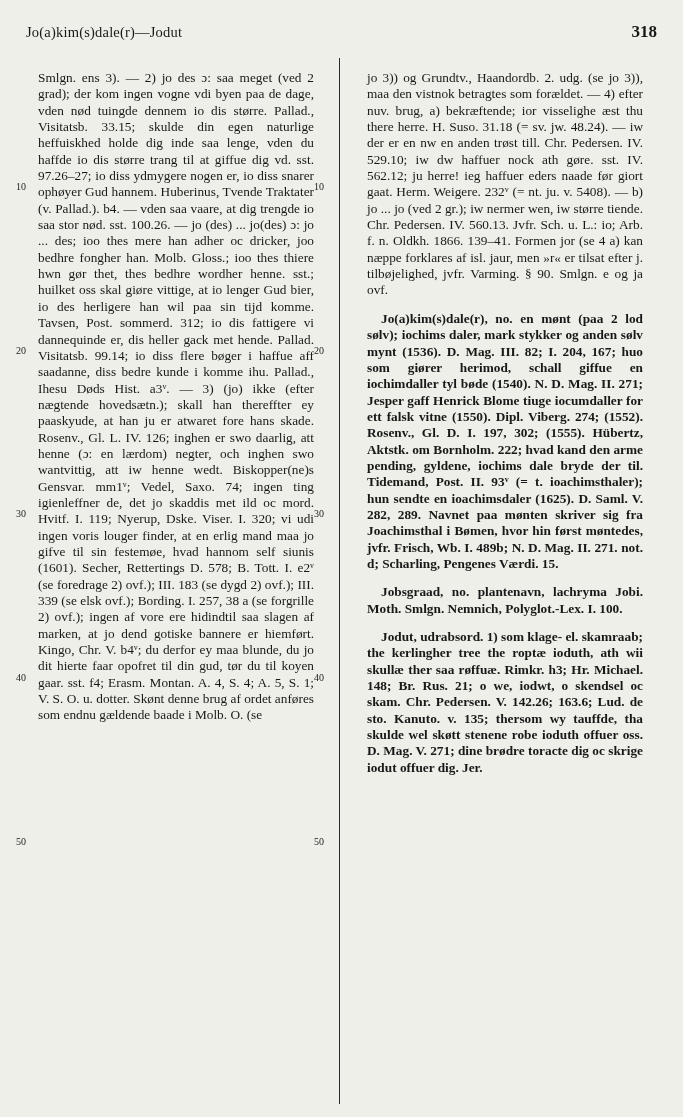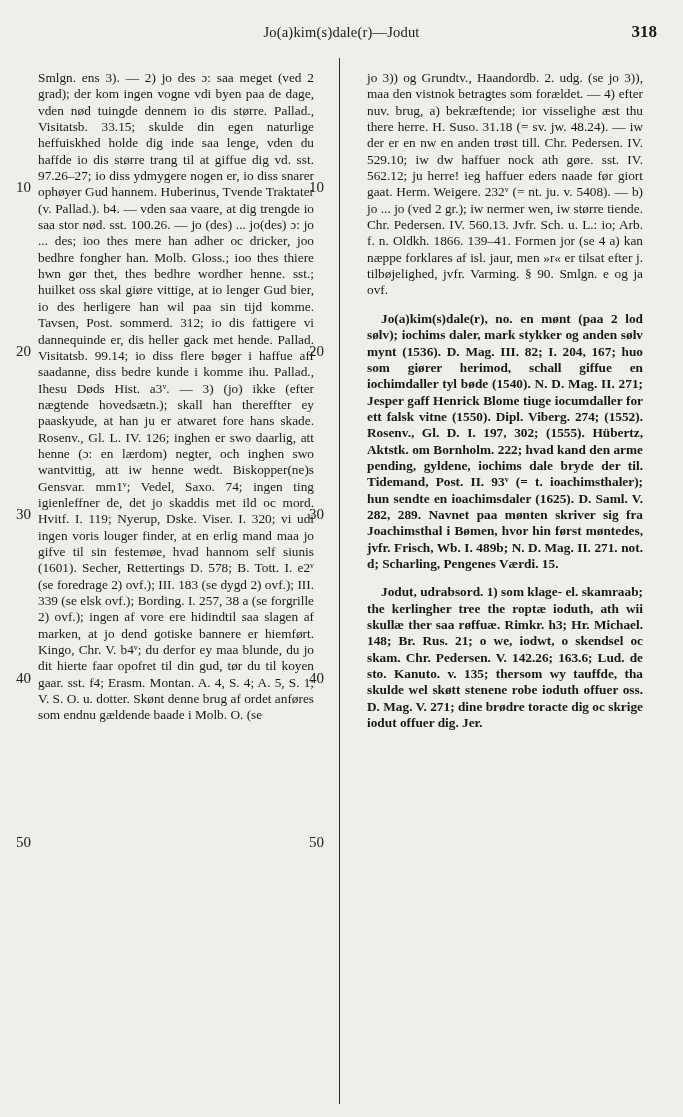--- a/index.html
+++ b/index.html
@@ -18,21 +18,20 @@
   }
   .header {
     position:relative;
     height:30px;
     margin-bottom:6px;
   }
   .running-title {
     position:absolute;
     left:0; right:0;
     top:2px;
-    text-align:center;
     font-size:14.5px;
     letter-spacing:0.2px;
   }
   .page-number {
     position:absolute;
     right:0; top:0;
     font-size:17px;
     font-weight:bold;
   }
   .columns {
@@ -60,21 +59,21 @@
   p.indent { text-indent:14px;font-weight:bold; }
   .line-nums {
     position:absolute;
     left:0; top:0;
     width:300px;
     height:100%;
     pointer-events:none;
   }
   .lnum {
     position:absolute;
-    font-size:15px;
+    font-size:10px;
     color:#222;
   }
   .ln-left { right:2px; }
   .ln-right { left:-10px; }
 </style>
 </head>
 <body>
 
 <div class="page">
 
@@ -94,20 +93,21 @@
         <span class="lnum ln-left" style="top:612px">40</span>
         <span class="lnum ln-left" style="top:776px">50</span>
       </div>
     </div>
 
     <div class="divider"></div>
 
     <div class="col col-right">
       <p>jo 3)) og Grundtv., Haandordb. 2. udg. (se jo 3)), maa den vistnok betragtes som forældet. — 4) efter nuv. brug, a) bekræftende; ior visselighe æst thu there herre. H. Suso. 31.18 (= sv. jw. 48.24). — iw der er en nw en anden trøst till. Chr. Pedersen. IV. 529.10; iw dw haffuer nock ath gøre. sst. IV. 562.12; ju herre! ieg haffuer eders naade før giort gaat. Herm. Weigere. 232ᵛ (= nt. ju. v. 5408). — b) jo ... jo (ved 2 gr.); iw nermer wen, iw større tiende. Chr. Pedersen. IV. 560.13. Jvfr. Sch. u. L.: io; Arb. f. n. Oldkh. 1866. 139–41. Formen jor (se 4 a) kan næppe forklares af isl. jaur, men »r« er tilsat efter j. tilbøjelighed, jvfr. Varming. § 90. Smlgn. e og ja ovf.</p>
       <p class="indent">Jo(a)kim(s)dale(r), no. en mønt (paa 2 lod sølv); iochims daler, mark stykker og anden sølv mynt (1536). D. Mag. III. 82; I. 204, 167; huo som giører herimod, schall giffue en iochimdaller tyl bøde (1540). N. D. Mag. II. 271; Jesper gaff Henrick Blome tiuge iocumdaller for ett falsk vitne (1550). Dipl. Viberg. 274; (1552). Rosenv., Gl. D. I. 197, 302; (1555). Hübertz, Aktstk. om Bornholm. 222; hvad kand den arme pending, gyldene, iochims dale bryde der til. Tidemand, Post. II. 93ᵛ (= t. ioachimsthaler); hun sendte en ioachimsdaler (1625). D. Saml. V. 282, 289. Navnet paa mønten skriver sig fra Joachimsthal i Bømen, hvor hin først møntedes, jvfr. Frisch, Wb. I. 489b; N. D. Mag. II. 271. not. d; Scharling, Pengenes Værdi. 15.</p>
+      <p class="indent">Jobsgraad, no. plantenavn, lachryma Jobi. Moth. Smlgn. Nemnich, Polyglot.-Lex. I. 100.</p>
       <p class="indent">Jodut, udrabsord. 1) som klage- el. skamraab; the kerlingher tree the roptæ ioduth, ath wii skullæ ther saa røffuæ. Rimkr. h3; Hr. Michael. 148; Br. Rus. 21; o we, iodwt, o skendsel oc skam. Chr. Pedersen. V. 142.26; 163.6; Lud. de sto. Kanuto. v. 135; thersom wy tauffde, tha skulde wel skøtt stenene robe ioduth offuer oss. D. Mag. V. 271; dine brødre toracte dig oc skrige iodut offuer dig. Jer.</p>
       <div class="line-nums">
         <span class="lnum ln-right" style="top:121px">10</span>
         <span class="lnum ln-right" style="top:285px">20</span>
         <span class="lnum ln-right" style="top:448px">30</span>
         <span class="lnum ln-right" style="top:612px">40</span>
         <span class="lnum ln-right" style="top:776px">50</span>
       </div>
     </div>
 

